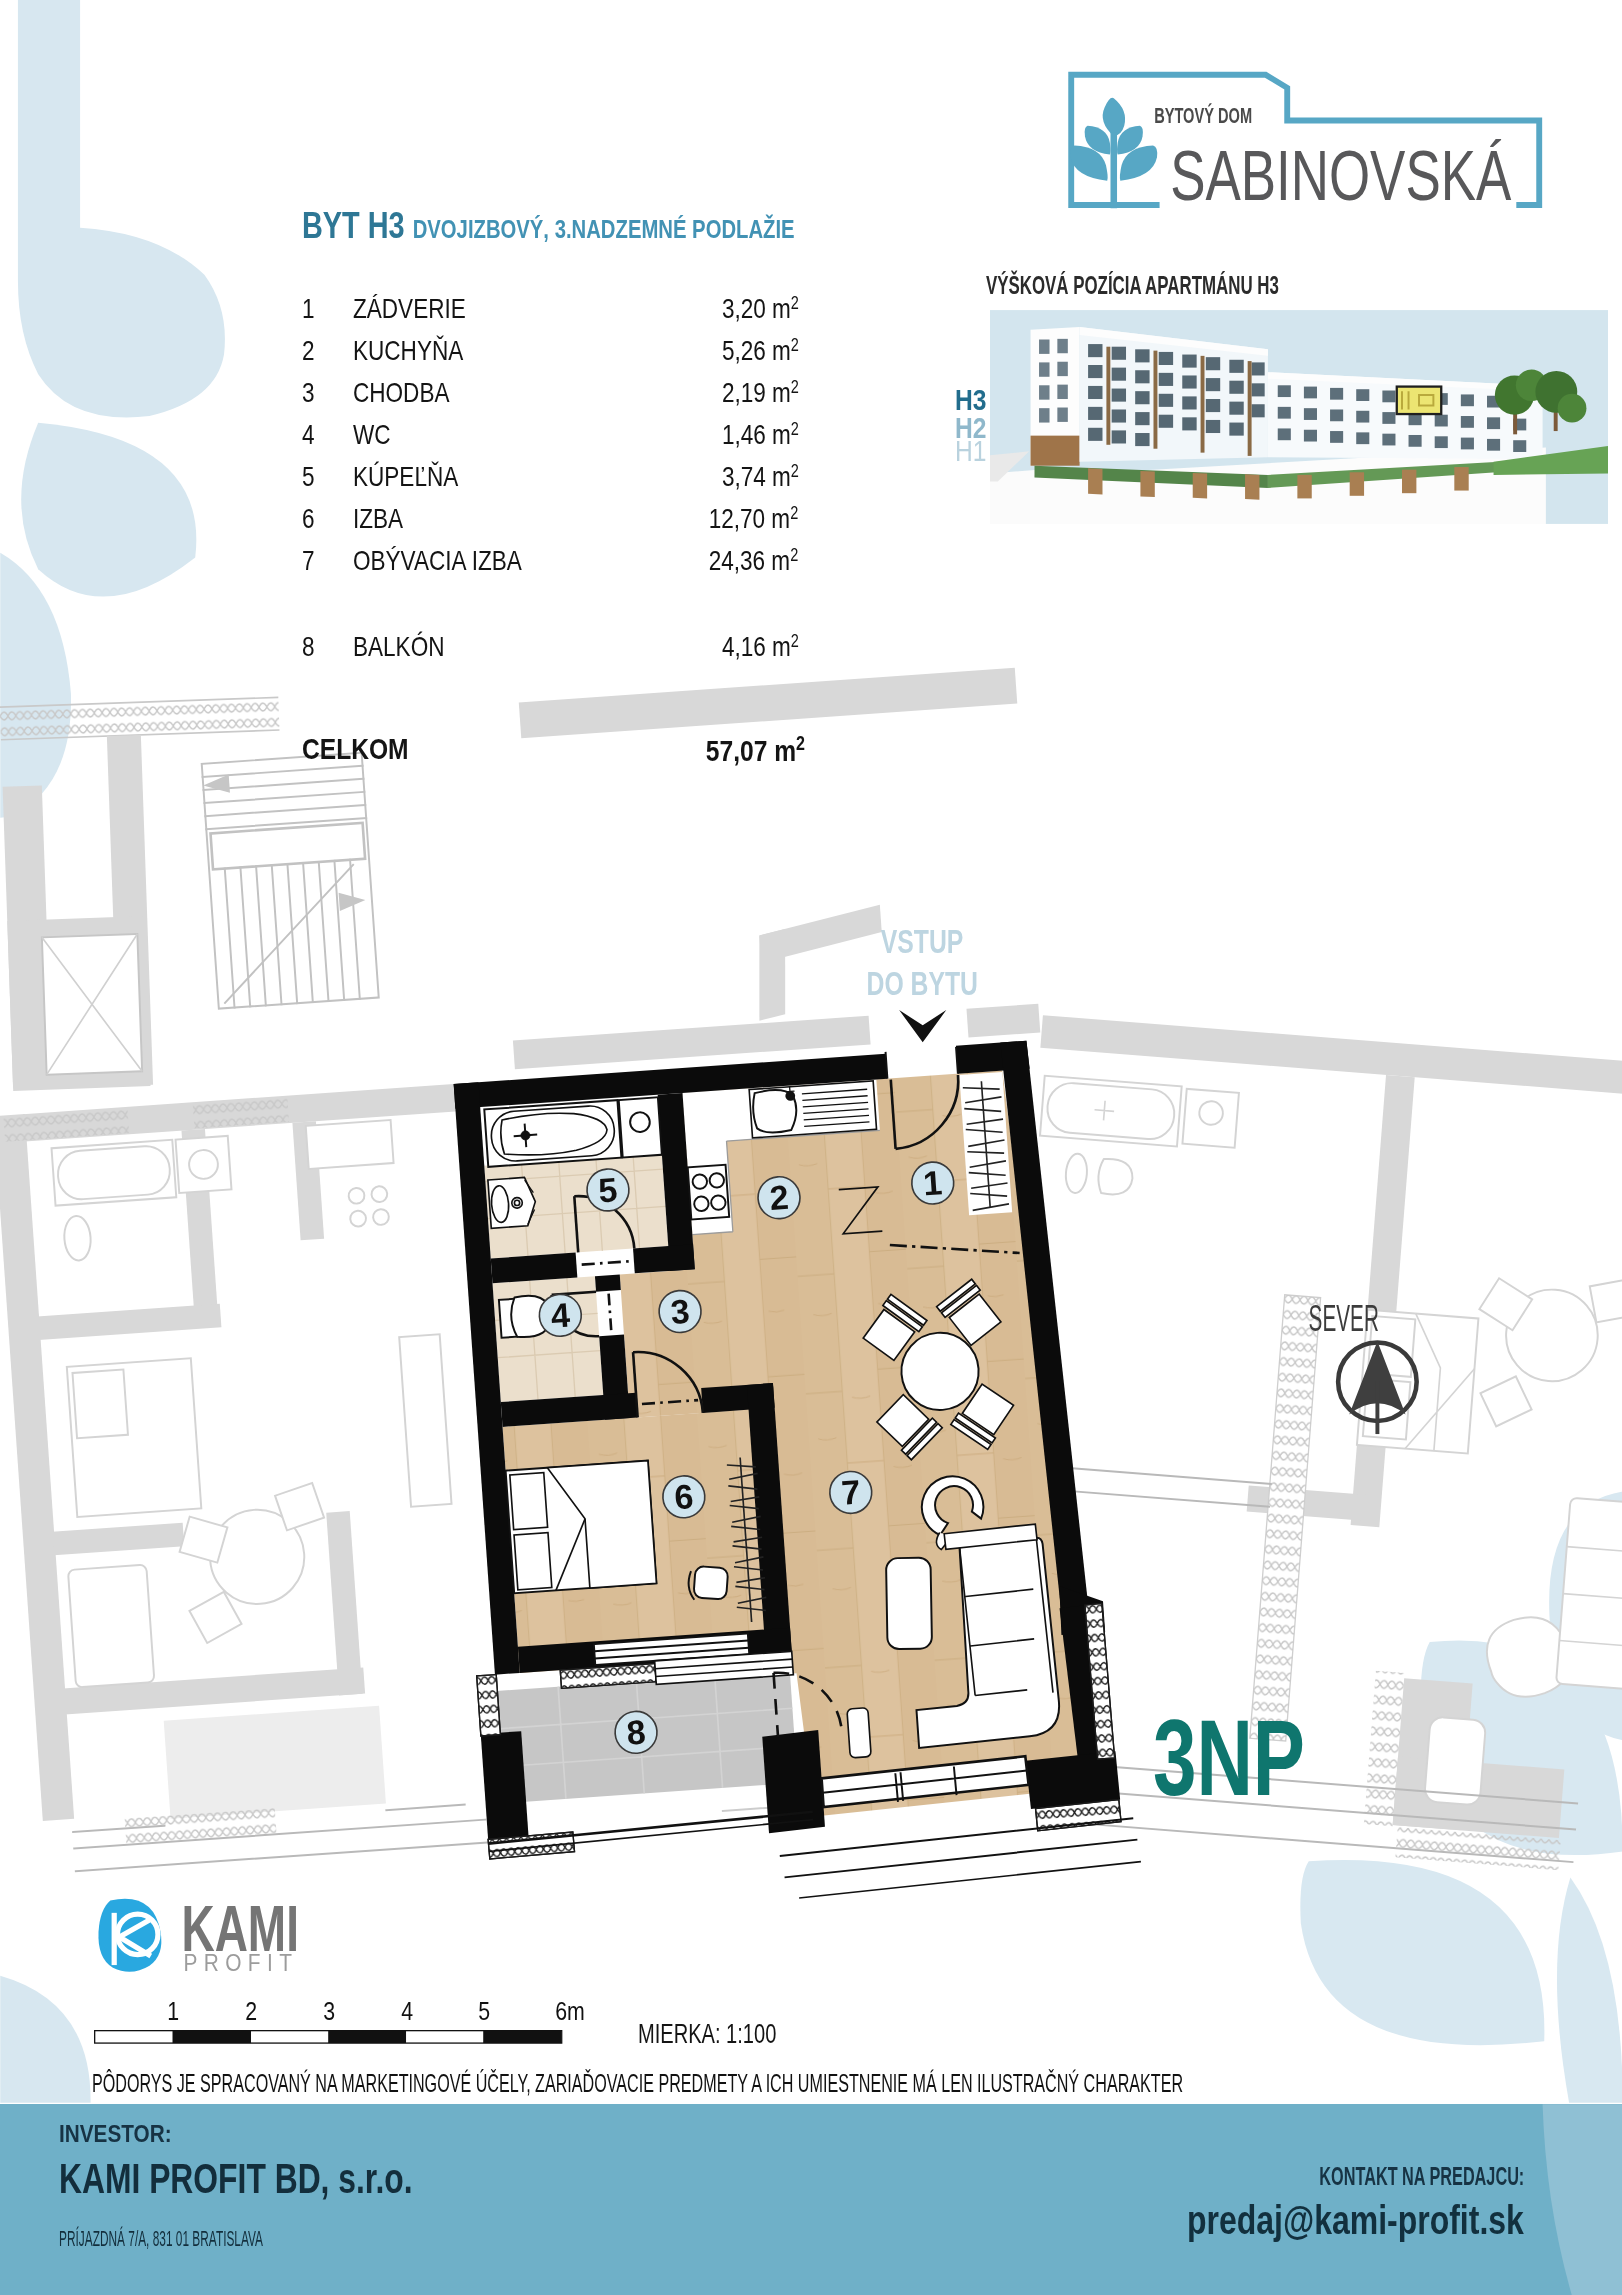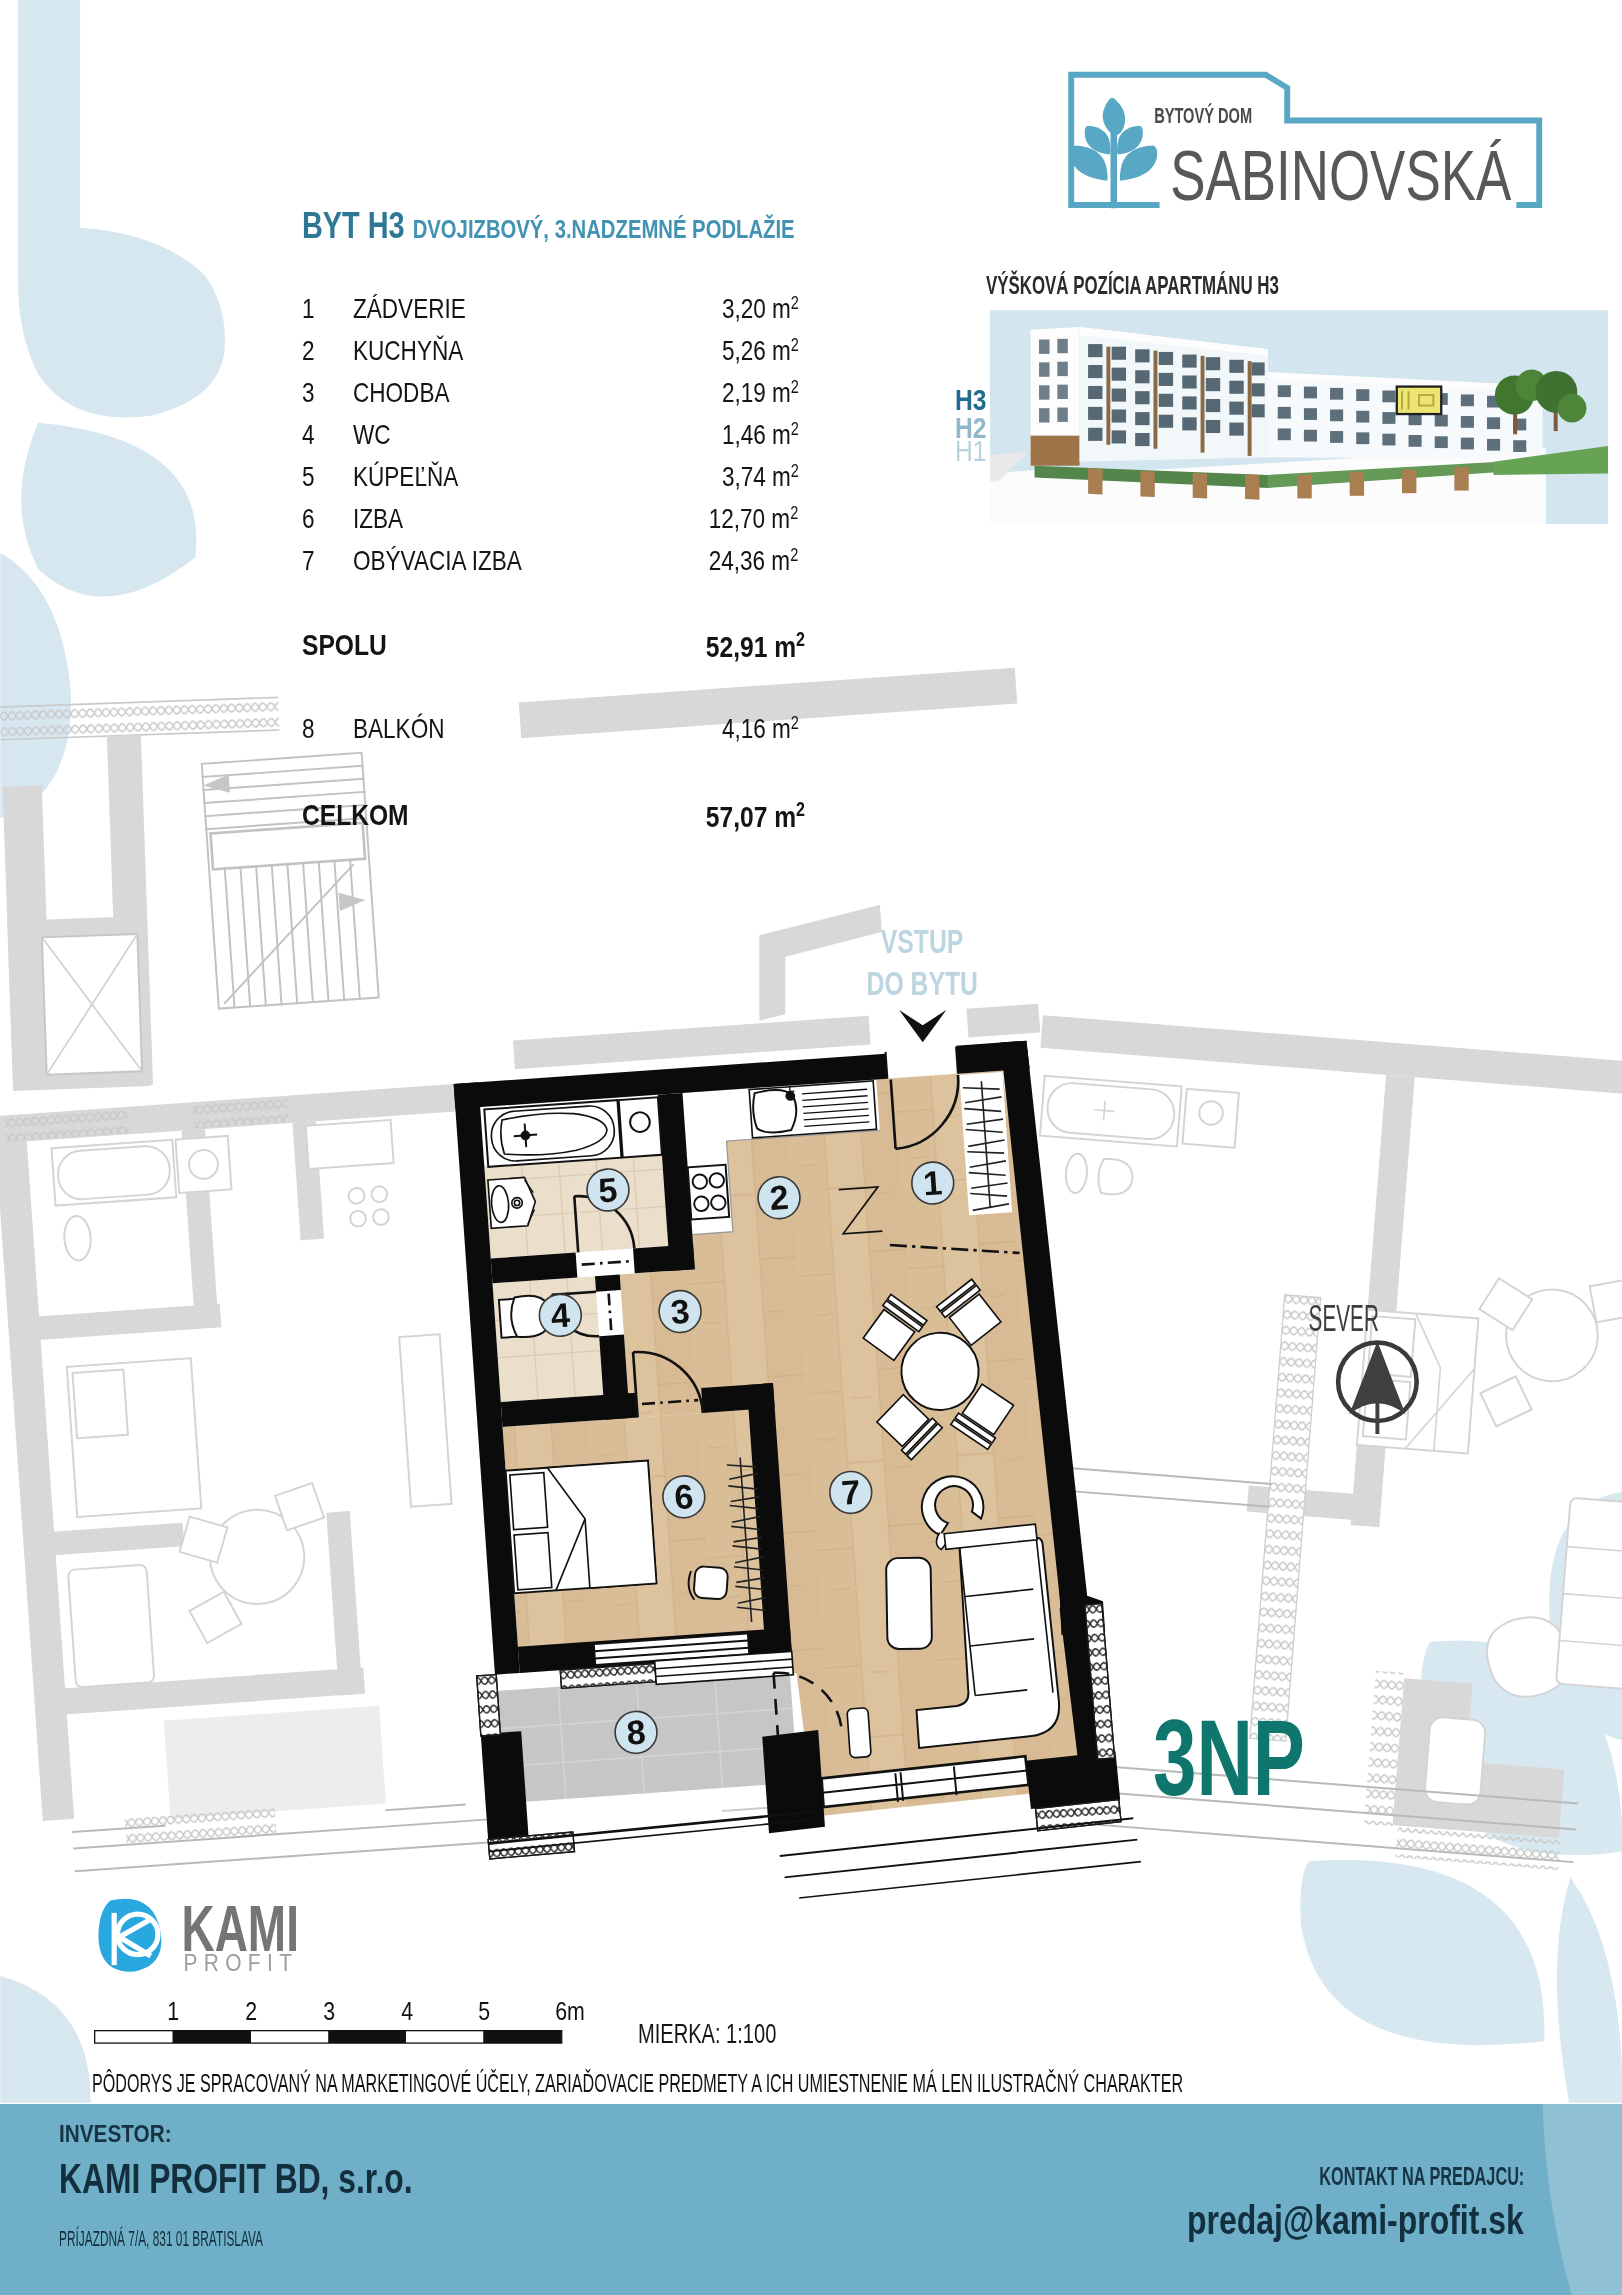--- a/index.html
+++ b/index.html
@@ -491,30 +491,26 @@
   <div style="position:relative;height:42px;">
       <span class="abs cond" style="left:0">6</span>
       <span class="abs cond" style="left:51px">IZBA</span>
       <span class="abs condr" style="right:6.5px;">12,70 m<span style="font-size:17.7px;vertical-align:9.2px;">2</span></span>
     </div>
   <div style="position:relative;height:42px;">
       <span class="abs cond" style="left:0">7</span>
       <span class="abs cond" style="left:51px">OBÝVACIA IZBA</span>
       <span class="abs condr" style="right:6.5px;">24,36 m<span style="font-size:17.7px;vertical-align:9.2px;">2</span></span>
     </div>
-  <div style="position:relative;height:41px;margin-top:41px;font-weight:bold;font-size:30px;">
-      <span class="abs cond" style="left:0">SPOLU</span>
-      <span class="abs condr" style="right:0px;">52,91 m<span style="font-size:19.6px;vertical-align:10.5px;">2</span></span>
-    </div>
   <div style="position:relative;height:41px;margin-top:44px;">
       <span class="abs cond" style="left:0">8</span>
       <span class="abs cond" style="left:51px">BALKÓN</span>
       <span class="abs condr" style="right:6.5px;">4,16 m<span style="font-size:17.7px;vertical-align:9.2px;">2</span></span>
     </div>
-  <div style="position:relative;height:41px;margin-top:44px;font-weight:bold;font-size:30px;">
+  <div style="position:relative;height:41px;margin-top:60px;font-weight:bold;font-size:30px;">
       <span class="abs cond" style="left:0">CELKOM</span>
       <span class="abs condr" style="right:0px;">57,07 m<span style="font-size:19.6px;vertical-align:10.5px;">2</span></span>
     </div>
 </div>
 
 <div class="abs" style="left:986px;top:271px;font-size:25px;font-weight:bold;color:#2b2b2b;"><span class="cond" style="transform:scaleX(0.675);">VÝŠKOVÁ POZÍCIA APARTMÁNU H3</span></div>
 <svg class="abs" style="left:990px;top:310px" width="618" height="214" viewBox="0 0 945 327">
   <rect width="945" height="327" fill="#d3e5ee"></rect>
 
   <polygon points="0,250 125,240 125,327 0,327" fill="#fbfbfb"></polygon>

